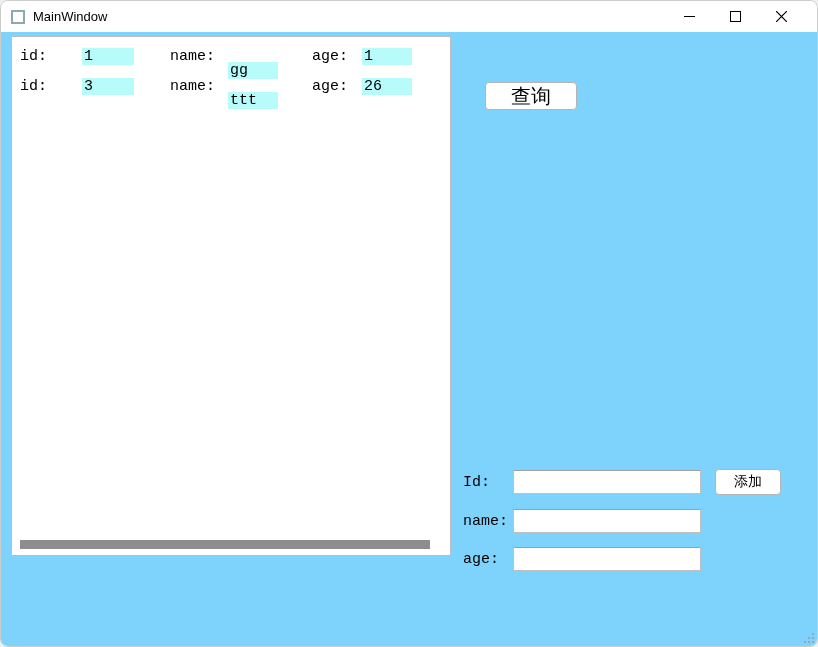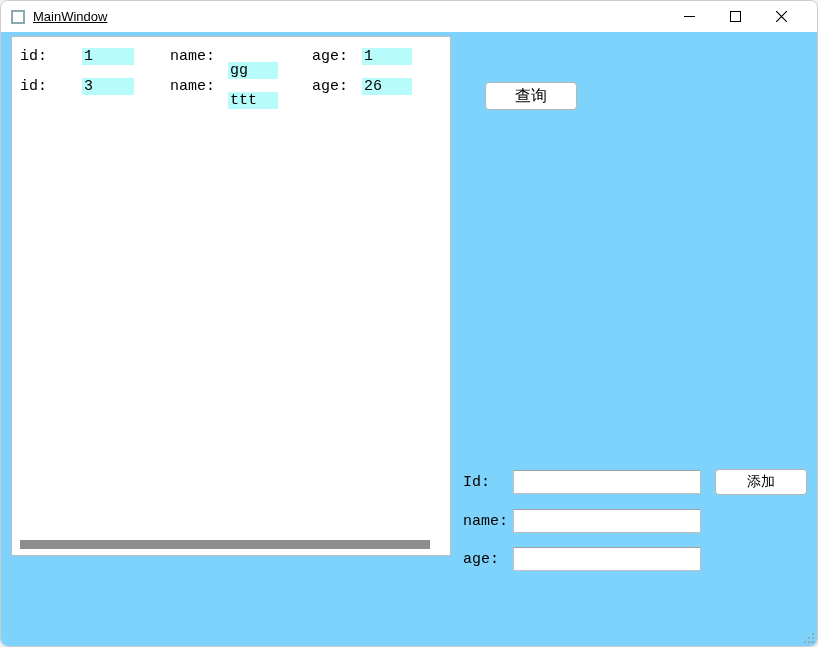--- a/index.html
+++ b/index.html
@@ -21,21 +21,20 @@
       border-radius: 8px;
       overflow: hidden;
       position: relative;
     }
     .titlebar {
       height: 31px;
       display: flex;
       align-items: center;
       padding: 0 13px 0 10px;
       background: #fff;
-      text-decoration: underline;
     }
     .titlebar .app-icon {
       width: 14px;
       height: 14px;
       border: 2px solid #8aaab0;
       background: #fff;
       margin-right: 8px;
       display: inline-block;
     }
     .titlebar .title {
@@ -119,21 +118,21 @@
     }
     .query-btn {
       position: absolute;
       top: 46px;
       left: 22px;
       width: 92px;
       height: 28px;
       background: #fff;
       border: 1px solid #b5b5b5;
       border-radius: 4px;
-      font-size: 16px;
+      font-size: 20px;
       cursor: pointer;
     }
     .form {
       position: absolute;
       left: 0;
       right: 0;
       bottom: 65px;
     }
     .form-row {
       display: flex;
@@ -151,21 +150,21 @@
       height: 24px;
       border: 1px solid #c0c0c0;
       border-top-color: #a0a0a0;
       background: #fff;
       padding: 0 4px;
       font-family: inherit;
       font-size: 13px;
       margin-right: 14px;
     }
     .form-btn {
-      width: 92px;
+      width: 66px;
       height: 26px;
       background: #fff;
       border: 1px solid #b5b5b5;
       border-radius: 4px;
       font-size: 14px;
       cursor: pointer;
     }
     .resize-grip {
       position: absolute;
       right: 2px;

